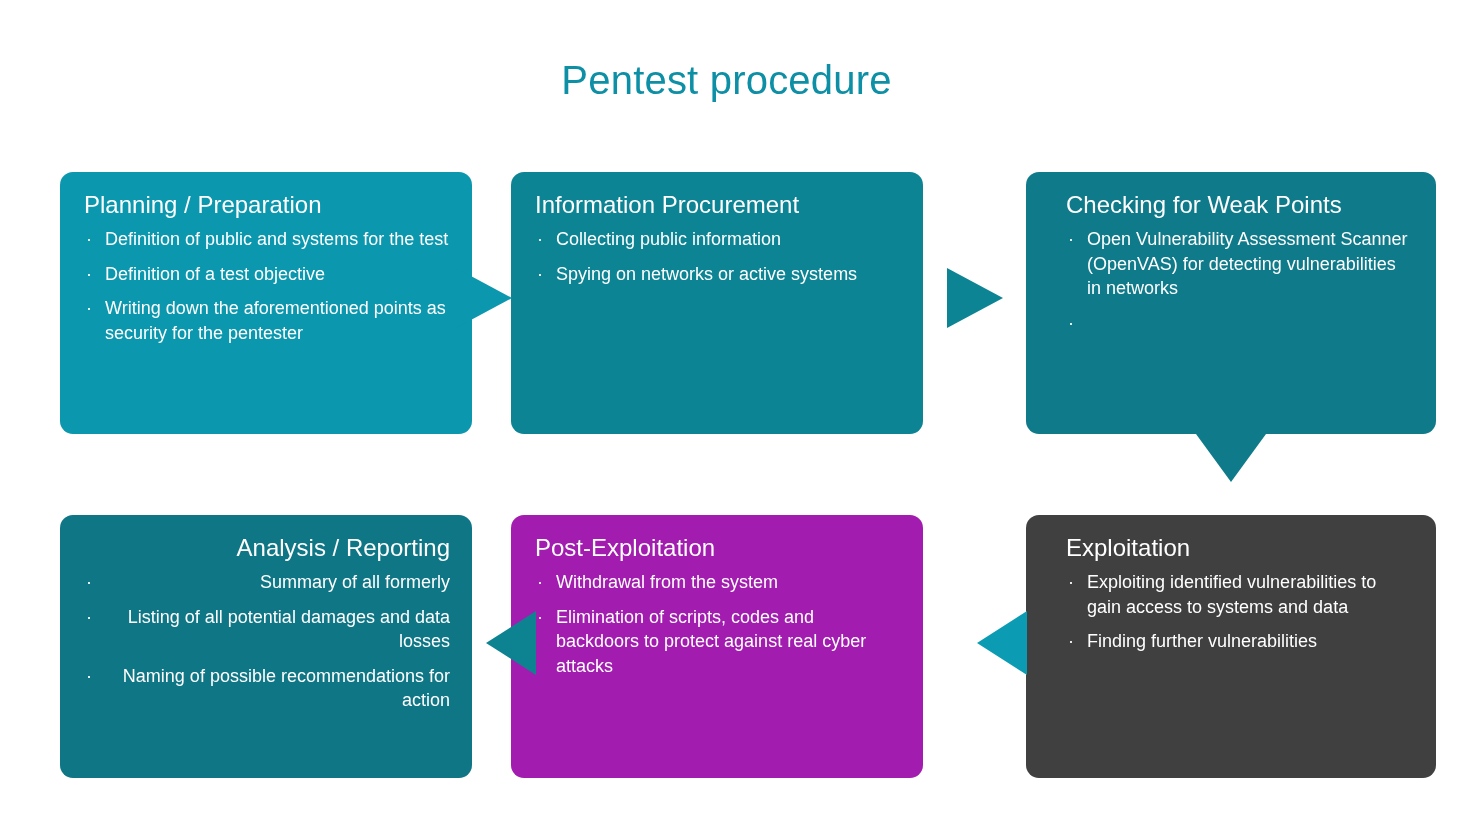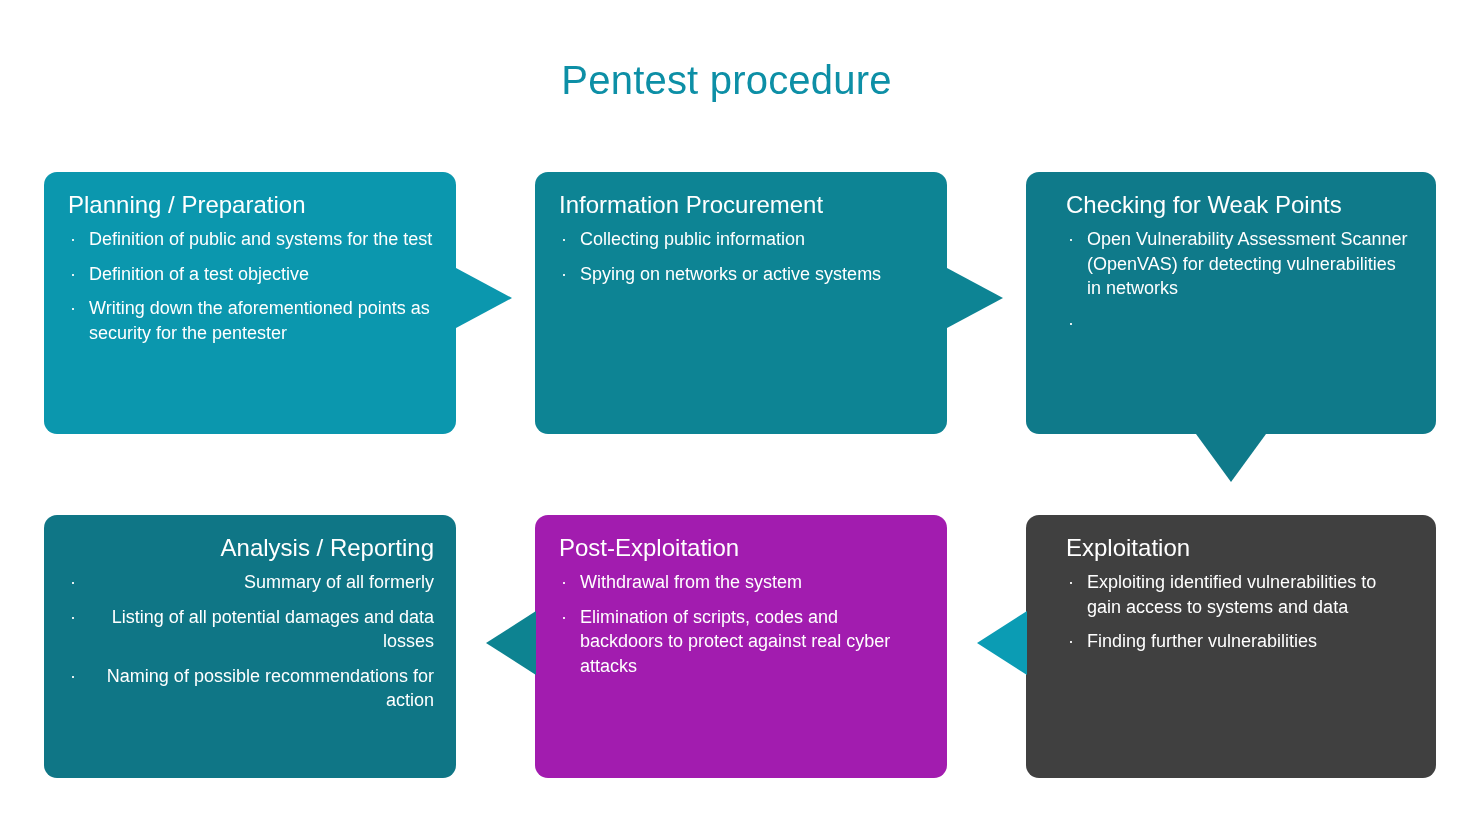--- a/index.html
+++ b/index.html
@@ -71,22 +71,22 @@
     left: 2px;
     top: 0;
     font-size: 18px;
     line-height: 24.5px;
   }
 
   
   .row1 { top: 172px; height: 262px; }
   .row2 { top: 515px; height: 263px; }
 
-  .col1 { left: 44px;   width: 412px; }
-  .col2 { left: 535px;  width: 412px; }
+  .col1 { left: 60px;   width: 412px; }
+  .col2 { left: 511px;  width: 412px; }
   .col3 { left: 1026px; width: 410px; padding-left: 40px; }
 
   
   .fill-a { background: #0b97ae; }
   .fill-b { background: #0d8494; }
   .fill-c { background: #0f7a8a; }
   .fill-d { background: #0f7686; text-align: right; }
   .fill-e { background: #a21caf; }
   .fill-f { background: #404040; }
 

